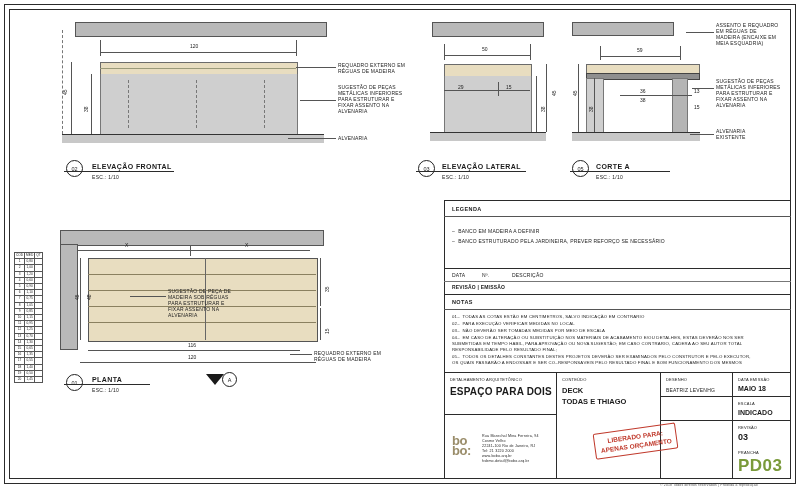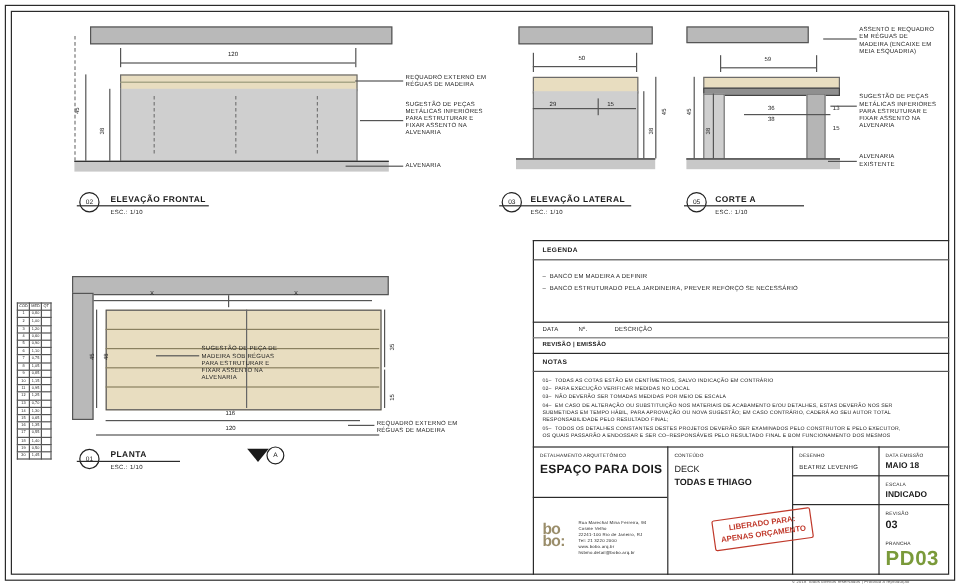--- a/index.html
+++ b/index.html
@@ -360,21 +360,21 @@
     <div class="ln vl" style="left:660px;top:372px;height:107px;"></div>
     <div class="ln vl" style="left:732px;top:372px;height:107px;"></div>
     <div class="ln hl" style="left:444px;top:414px;width:112px;"></div>
     <div class="ln hl" style="left:660px;top:396px;width:131px;"></div>
     <div class="ln hl" style="left:660px;top:420px;width:131px;"></div>
 
     <div class="txt" style="left:450px;top:377px;font-size:4px;">DETALHAMENTO ARQUITETÔNICO</div>
     <div class="abs" style="left:450px;top:386px;font-size:10px;font-weight:bold;letter-spacing:.2px;">ESPAÇO PARA DOIS</div>
 
     <div class="txt" style="left:562px;top:377px;font-size:4px;">CONTEÚDO</div>
-    <div class="abs" style="left:562px;top:386px;font-size:7.5px;font-weight:normal;">DECK</div>
+    <div class="abs" style="left:562px;top:386px;font-size:7.5px;font-weight:bold;">DECK</div>
     <div class="abs" style="left:562px;top:397px;font-size:7.5px;font-weight:bold;">TODAS E THIAGO</div>
 
     <div class="txt" style="left:666px;top:377px;font-size:4px;">DESENHO</div>
     <div class="txt" style="left:666px;top:387px;font-size:5px;">BEATRIZ LEVENHG</div>
 
     <div class="txt" style="left:738px;top:377px;font-size:4px;">DATA EMISSÃO</div>
     <div class="abs" style="left:738px;top:385px;font-size:7px;font-weight:bold;">MAIO 18</div>
 
     <div class="txt" style="left:738px;top:401px;font-size:4px;">ESCALA</div>
     <div class="abs" style="left:738px;top:409px;font-size:7px;font-weight:bold;">INDICADO</div>

